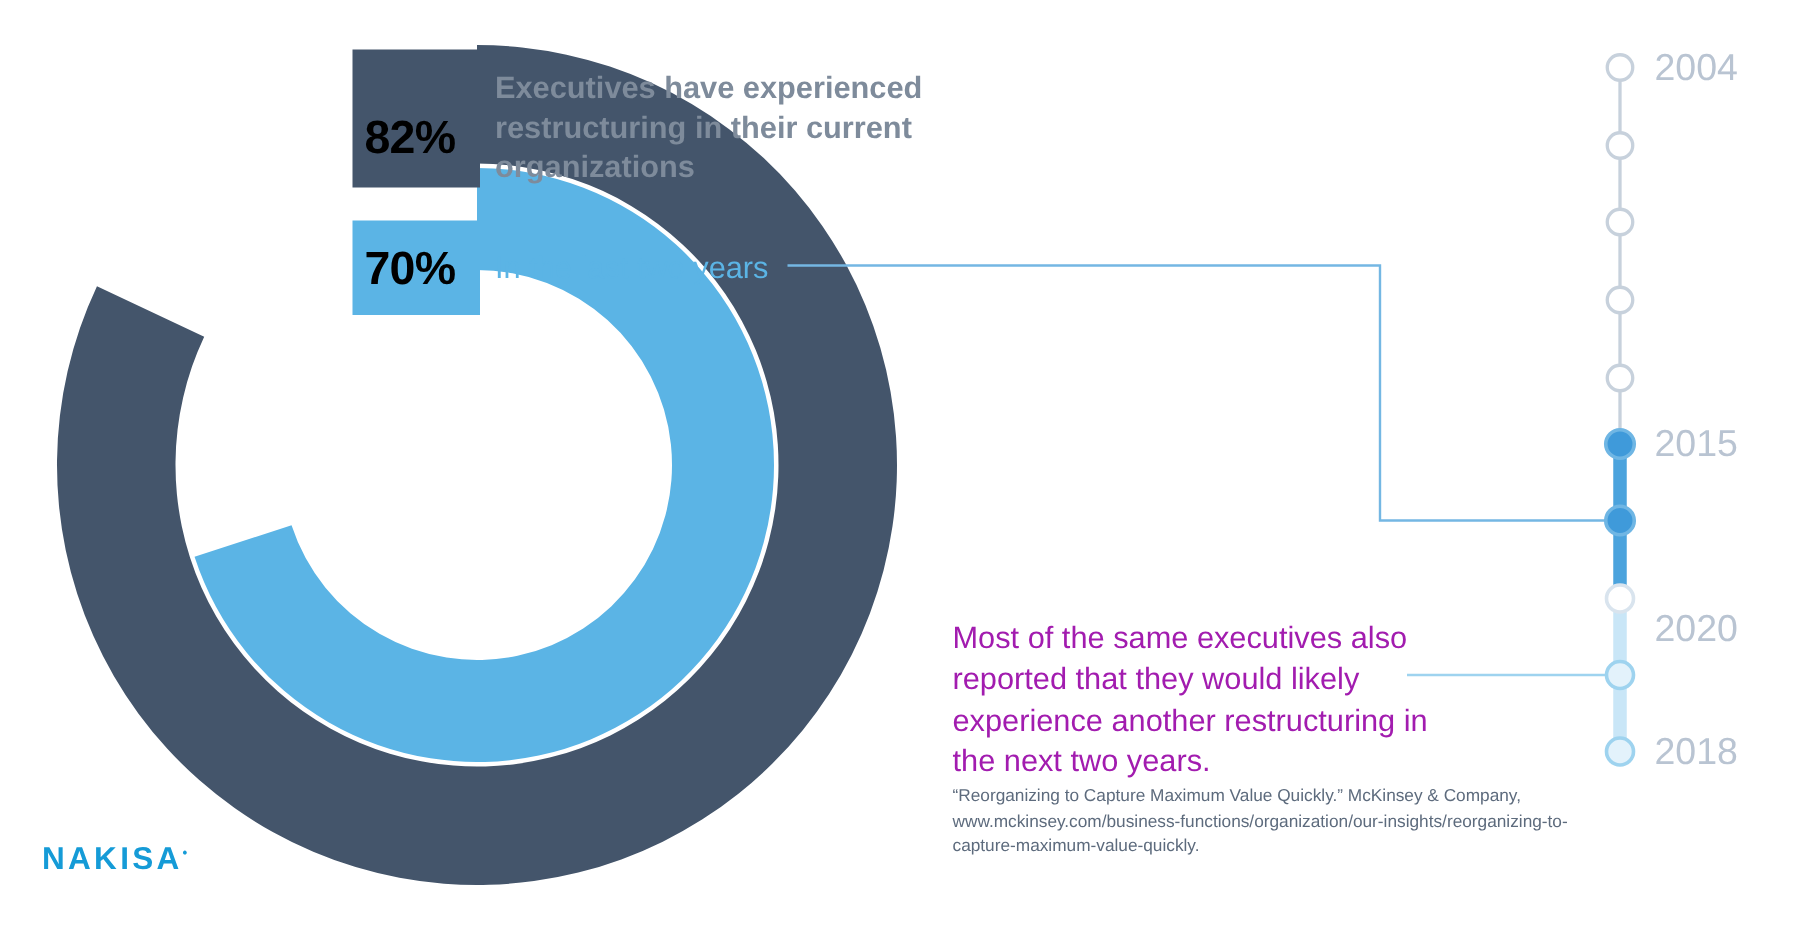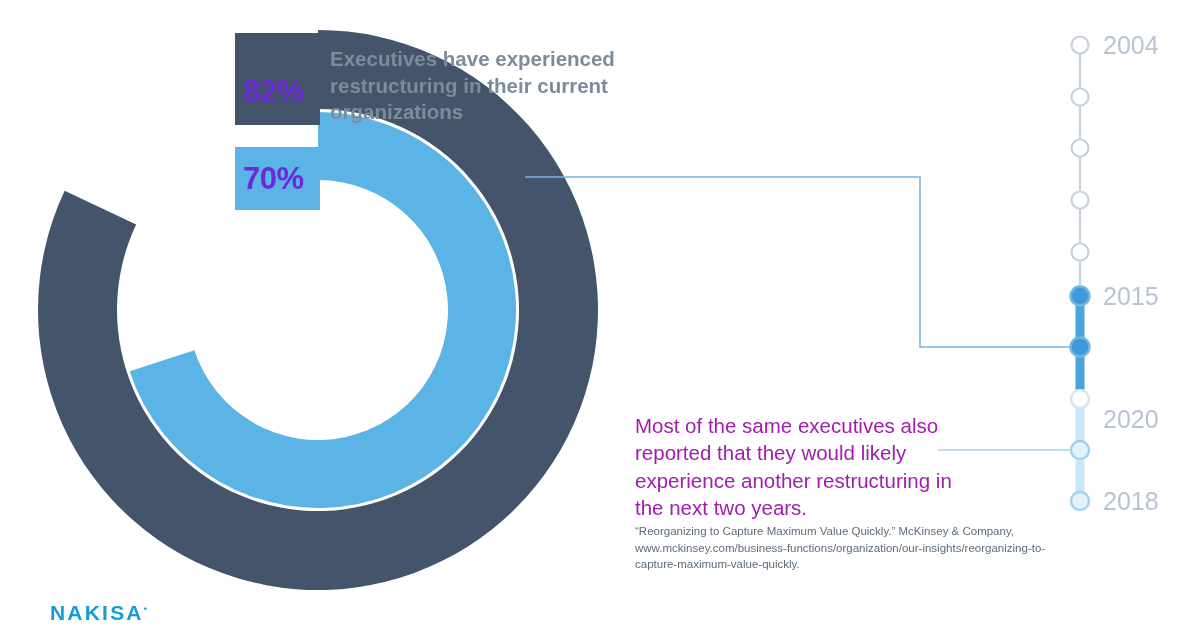--- a/index.html
+++ b/index.html
@@ -24,21 +24,21 @@
     left: 0;
     top: 0;
     width: 1200px;
     height: 627px;
     pointer-events: none;
   }
 
   
   .pct-chip {
     position: absolute;
-    color: #6d28d9;
+    color: #000000;
     font-weight: bold;
     font-size: 31px;
     letter-spacing: -0.5px;
     line-height: 1;
   }
   #pct-82 { left: 243px; top: 76px; }
   #pct-70 { left: 243px; top: 163px; }
 
   
   .callout {
@@ -102,28 +102,27 @@
     top: 523px;
     width: 425px;
     font-size: 11.5px;
     line-height: 1.45;
     color: #5d6b7d;
   }
 
   
   #brand-logo {
     position: absolute;
-    left: 50px;
+    left: 28px;
     top: 562px;
     font-size: 21px;
     font-weight: bold;
     letter-spacing: 2.2px;
     color: #159bd7;
     line-height: 1;
-    margin-top: 40px;
   }
   #brand-logo .tm {
     font-size: 9px;
     vertical-align: super;
     letter-spacing: 0;
   }
 </style>
 </head>
 <body>
 
@@ -138,20 +137,21 @@
     <rect id="chip-bg-82" x="235" y="33" width="85" height="92" fill="#44556b"></rect>
     <rect id="chip-bg-70" x="235" y="147" width="85" height="63" fill="#5bb4e5"></rect>
   </svg>
 
   <div class="pct-chip" id="pct-82">82%</div>
 
   <div class="pct-chip" id="pct-70">70%</div>
 
   <div class="callout" id="callout-82">Executives have experienced restructuring in their current organizations</div>
 
+  <div class="callout" id="callout-70">In the last two years</div>
 
   <div class="callout" id="callout-future">Most of the same executives also reported that they would likely experience another restructuring in the next two years.</div>
 
   <svg id="connectors" viewBox="0 0 1200 627">
 
     <path d="M 525 177 L 920 177 L 920 347 L 1080 347" fill="none" stroke="#74b7e3" stroke-width="1.6"></path>
 
     <path d="M 938 450 L 1080 450" fill="none" stroke="#9ed3ef" stroke-width="1.6"></path>
   </svg>
 

